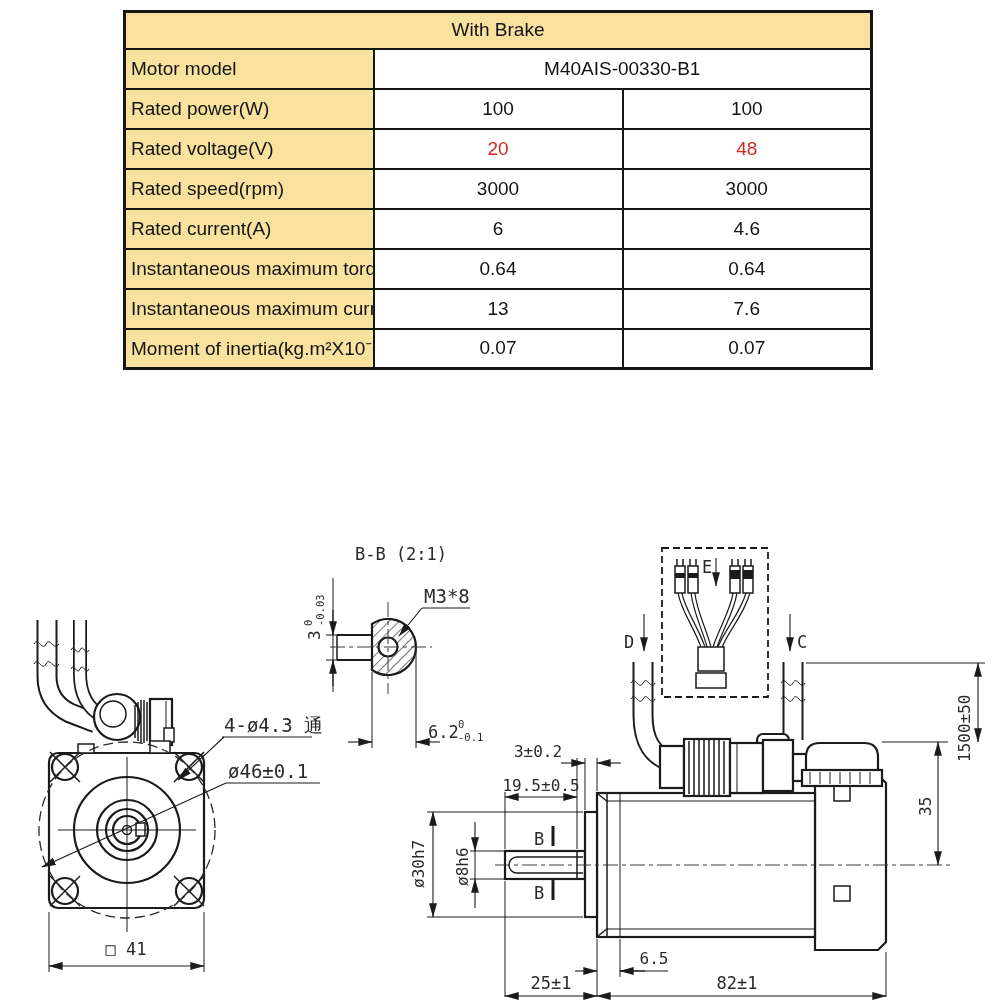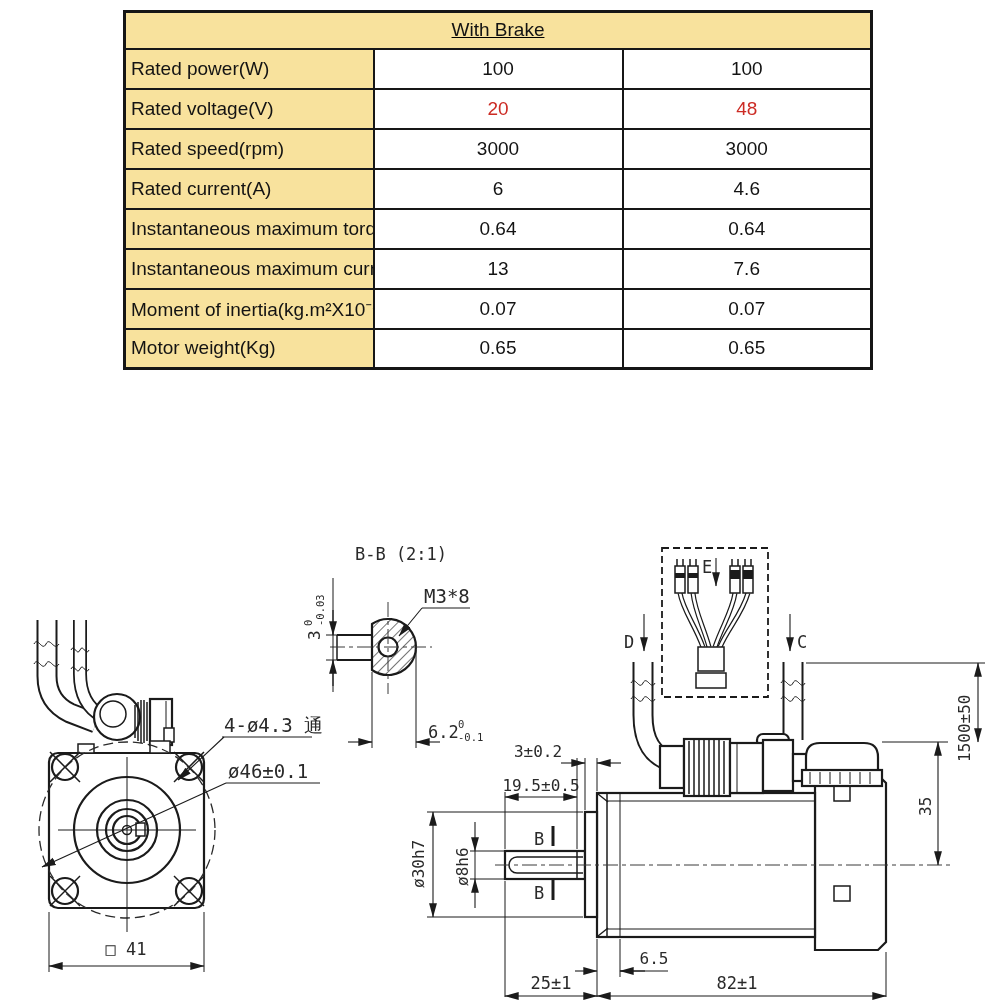--- a/index.html
+++ b/index.html
@@ -2,21 +2,21 @@
 <html style="--table-yellow: #f8e29d; --highlight-red: #cc2b24; --line: #1b1b1b;"><head>
 <meta charset="utf-8">
 <style>
   html,body{margin:0;padding:0;background:#fff;width:1000px;height:1000px;position:relative;
     font-family:"Liberation Sans",sans-serif;}
   
   table.spec{position:absolute;left:123px;top:10px;width:750px;border-collapse:collapse;
     table-layout:fixed;border:3px solid #161616;}
   table.spec td{border:2px solid #161616;font-size:19px;color:#131313;overflow:hidden;white-space:nowrap;}
   table.spec tr{height:40px;}
-  table.spec tr.hdr{height:37px;text-decoration:underline;}
+  table.spec tr.hdr{height:37px;}
   td.hdrcell{background:var(--table-yellow);text-align:center;font-size:20px;}
   td.lbl{background:var(--table-yellow);text-align:left;padding-left:5px;}
   td.val{background:#fff;text-align:center;}
   td.val.red{color:var(--highlight-red);}
   
   svg.draw{position:absolute;left:0;top:528px;}
   .ln{stroke:var(--line);stroke-width:2.2;fill:none;}
   .ln2{stroke:var(--line);stroke-width:1.5;fill:none;}
   .thin{stroke:var(--line);stroke-width:1;fill:none;}
   .wf{fill:#ffffff;}
@@ -34,20 +34,24 @@
 </style>
 </head>
 <body>
 
 <table class="spec">
   <tbody>
       <tr class="hdr">
     <td colspan="3" class="hdrcell">With Brake</td>
   </tr>
   <tr>
+    <td class="lbl" style="width:352px">Motor model</td>
+    <td colspan="2" class="val">M40AIS-00330-B1</td>
+  </tr>
+  <tr>
     <td class="lbl">Rated power(W)</td>
     <td class="val" style="width:200px">100</td>
     <td class="val" style="width:198px">100</td>
   </tr>
   <tr>
     <td class="lbl">Rated voltage(V)</td>
     <td class="val red">20</td>
     <td class="val red">48</td>
   </tr>
   <tr>
@@ -67,25 +71,20 @@
   </tr>
   <tr>
     <td class="lbl">Instantaneous maximum current(A)</td>
     <td class="val">13</td>
     <td class="val">7.6</td>
   </tr>
   <tr>
     <td class="lbl">Moment of inertia(kg.m²X10⁻⁴)</td>
     <td class="val">0.07</td>
     <td class="val">0.07</td>
-  </tr>
-  <tr>
-    <td class="lbl">Motor weight(Kg)</td>
-    <td class="val">0.65</td>
-    <td class="val">0.65</td>
   </tr>
 </tbody>
   </table>
 
 <svg class="draw" width="1000" height="472" viewBox="0 528 1000 472">
   <defs>
     <pattern id="hatch" width="7" height="7" patternUnits="userSpaceOnUse" patternTransform="rotate(45)">
       <line x1="0" y1="0" x2="0" y2="7" stroke="#2a2a2a" stroke-width="1.3"></line>
     </pattern>
     <marker id="arr" viewBox="0 0 12 8" refX="11.5" refY="4" markerWidth="13" markerHeight="9" orient="auto-start-reverse">

